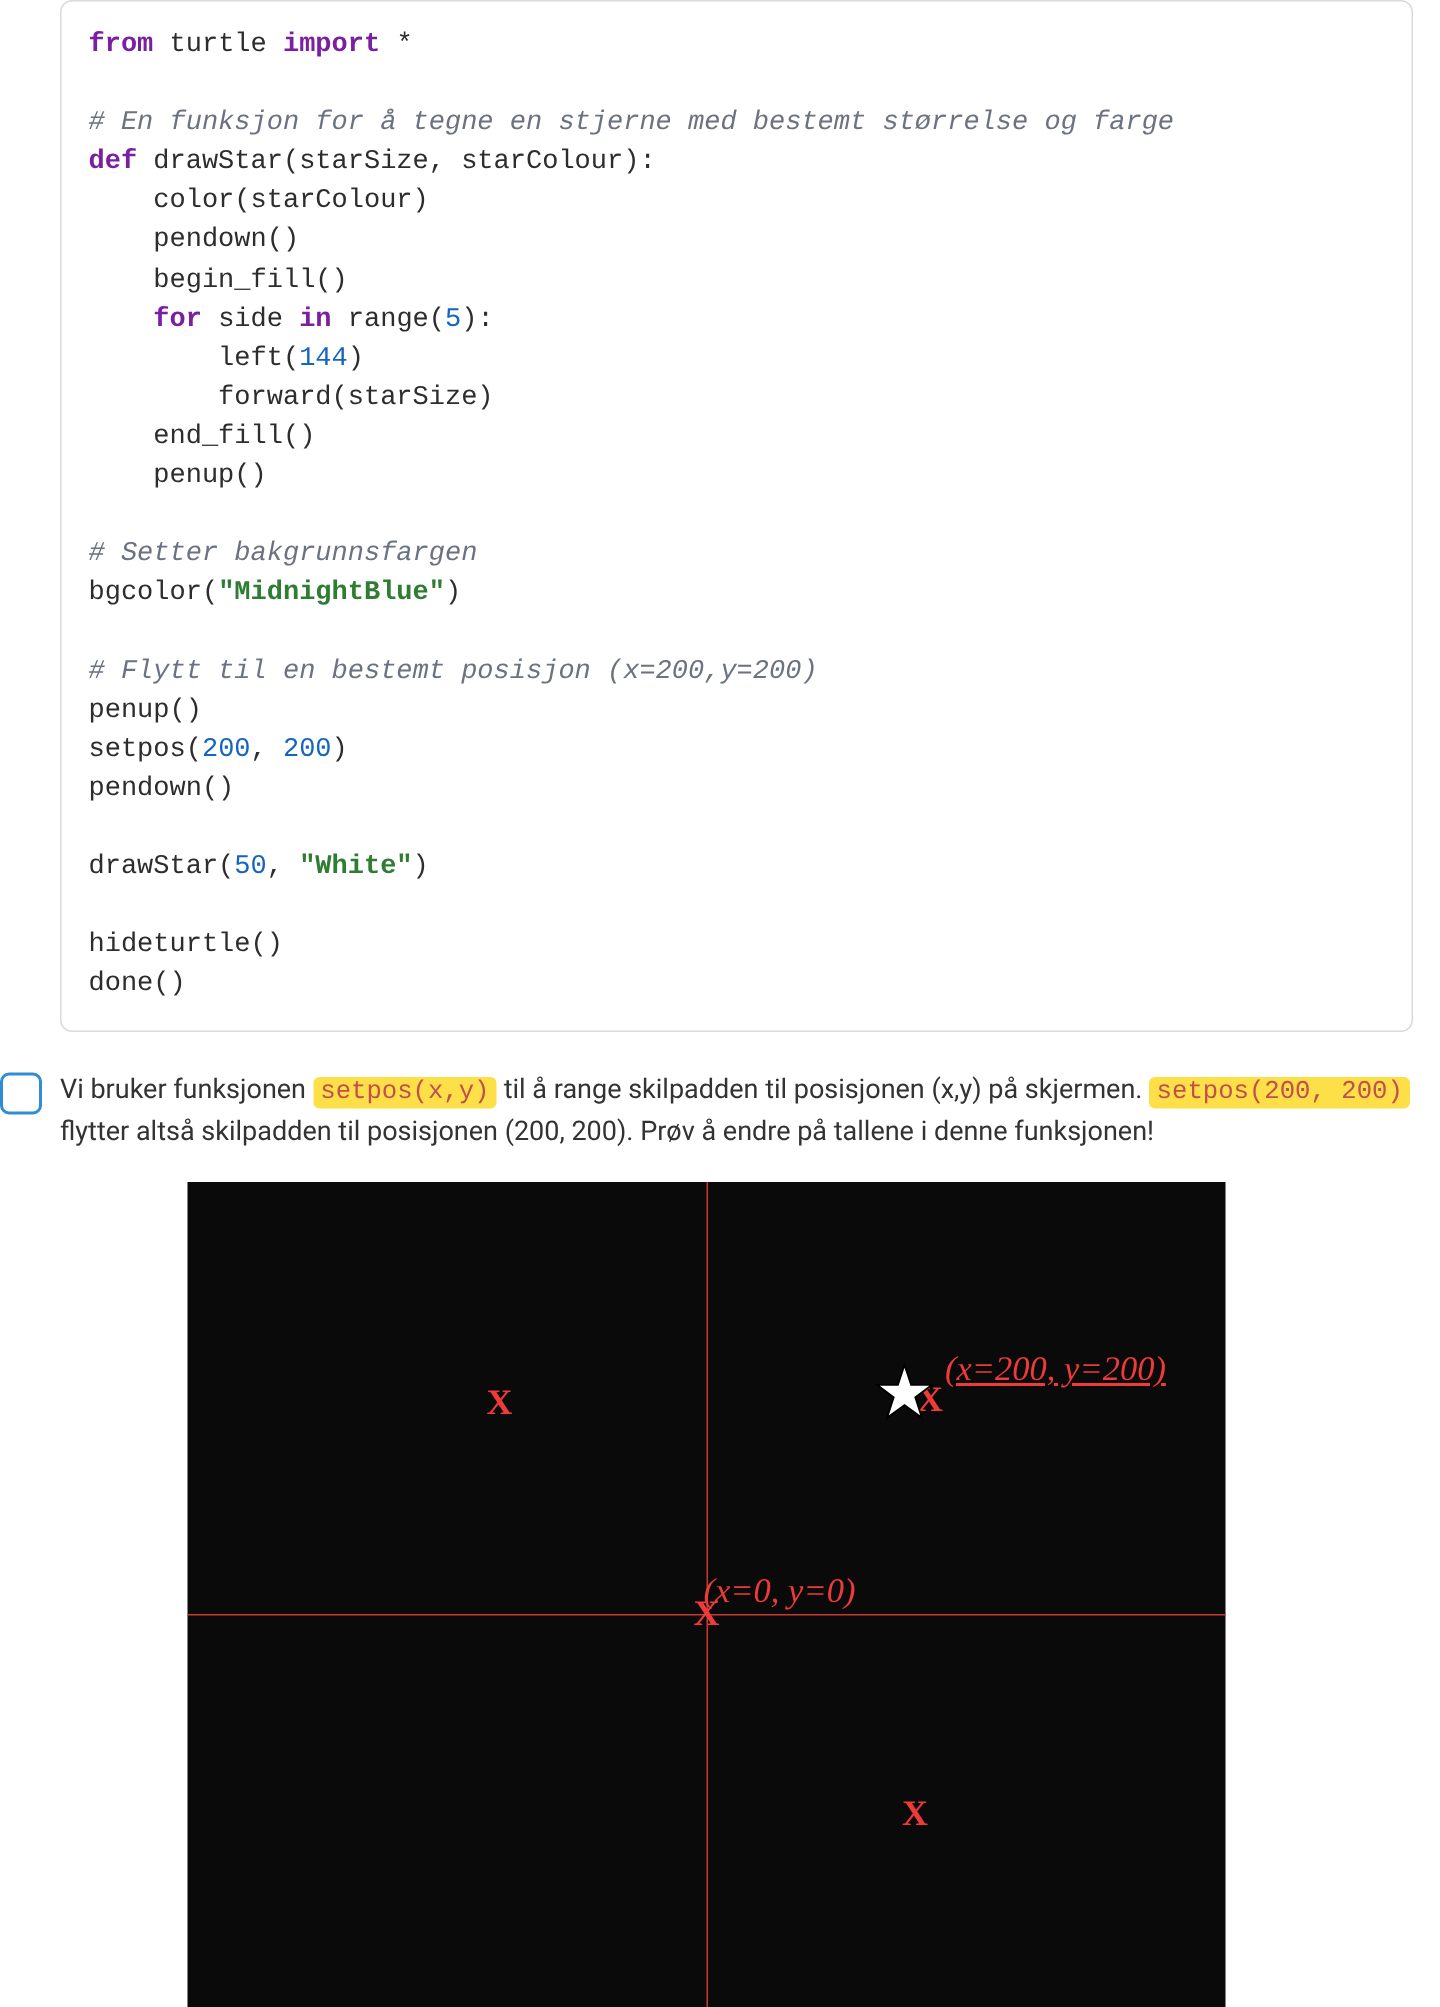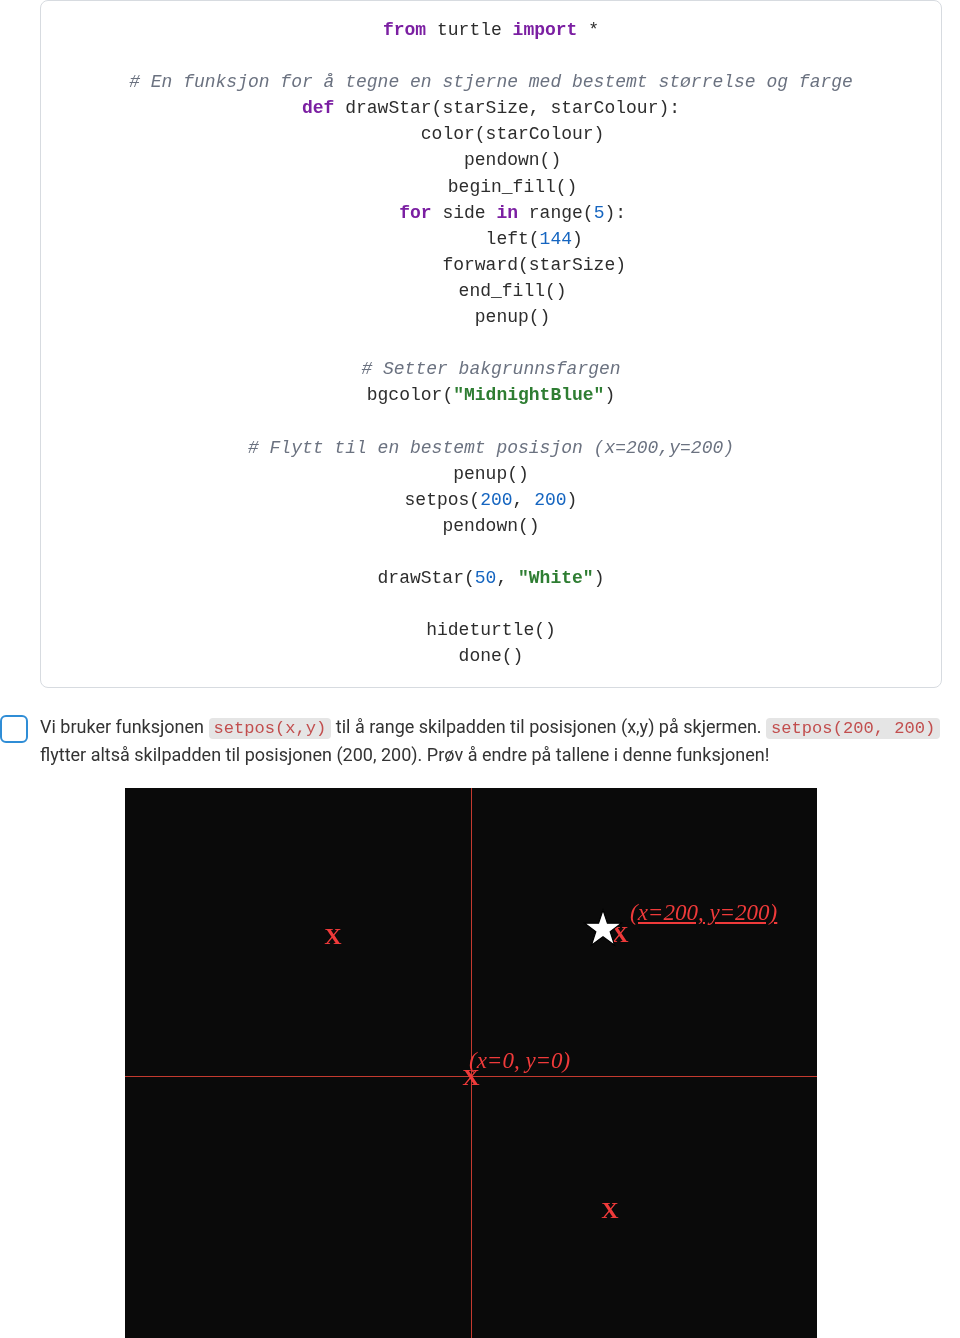--- a/index.html
+++ b/index.html
@@ -18,21 +18,20 @@
     padding: 0 18px 20px 0;
   }
 
   
   .code-card {
     margin-left: 40px;
     border: 1px solid #d7dbe0;
     border-radius: 8px;
     background: #fff;
     padding: 16px 18px 18px 18px;
-    text-align: center;
   }
   pre.code {
     margin: 0;
     font-family: ui-monospace, SFMono-Regular, Menlo, Consolas, "Courier New", monospace;
     font-size: 18px;
     line-height: 1.45;
     white-space: pre;
     overflow: hidden;
     color: #2d2d2d;
   }
@@ -56,21 +55,21 @@
     border: 2.5px solid #2f8dd6;
     border-radius: 6px;
     background: #fff;
   }
   .step p {
     margin: 0;
     color: #333;
   }
   code.inline {
     font-family: ui-monospace, SFMono-Regular, Menlo, Consolas, "Courier New", monospace;
-    background: #e5e5e5;
+    background: #fde047;
     border-radius: 4px;
     padding: 1px 5px;
     color: #c24e4e;
     font-size: 0.95em;
   }
 
   
   .diagram-wrap {
     display: flex;
     justify-content: center;

